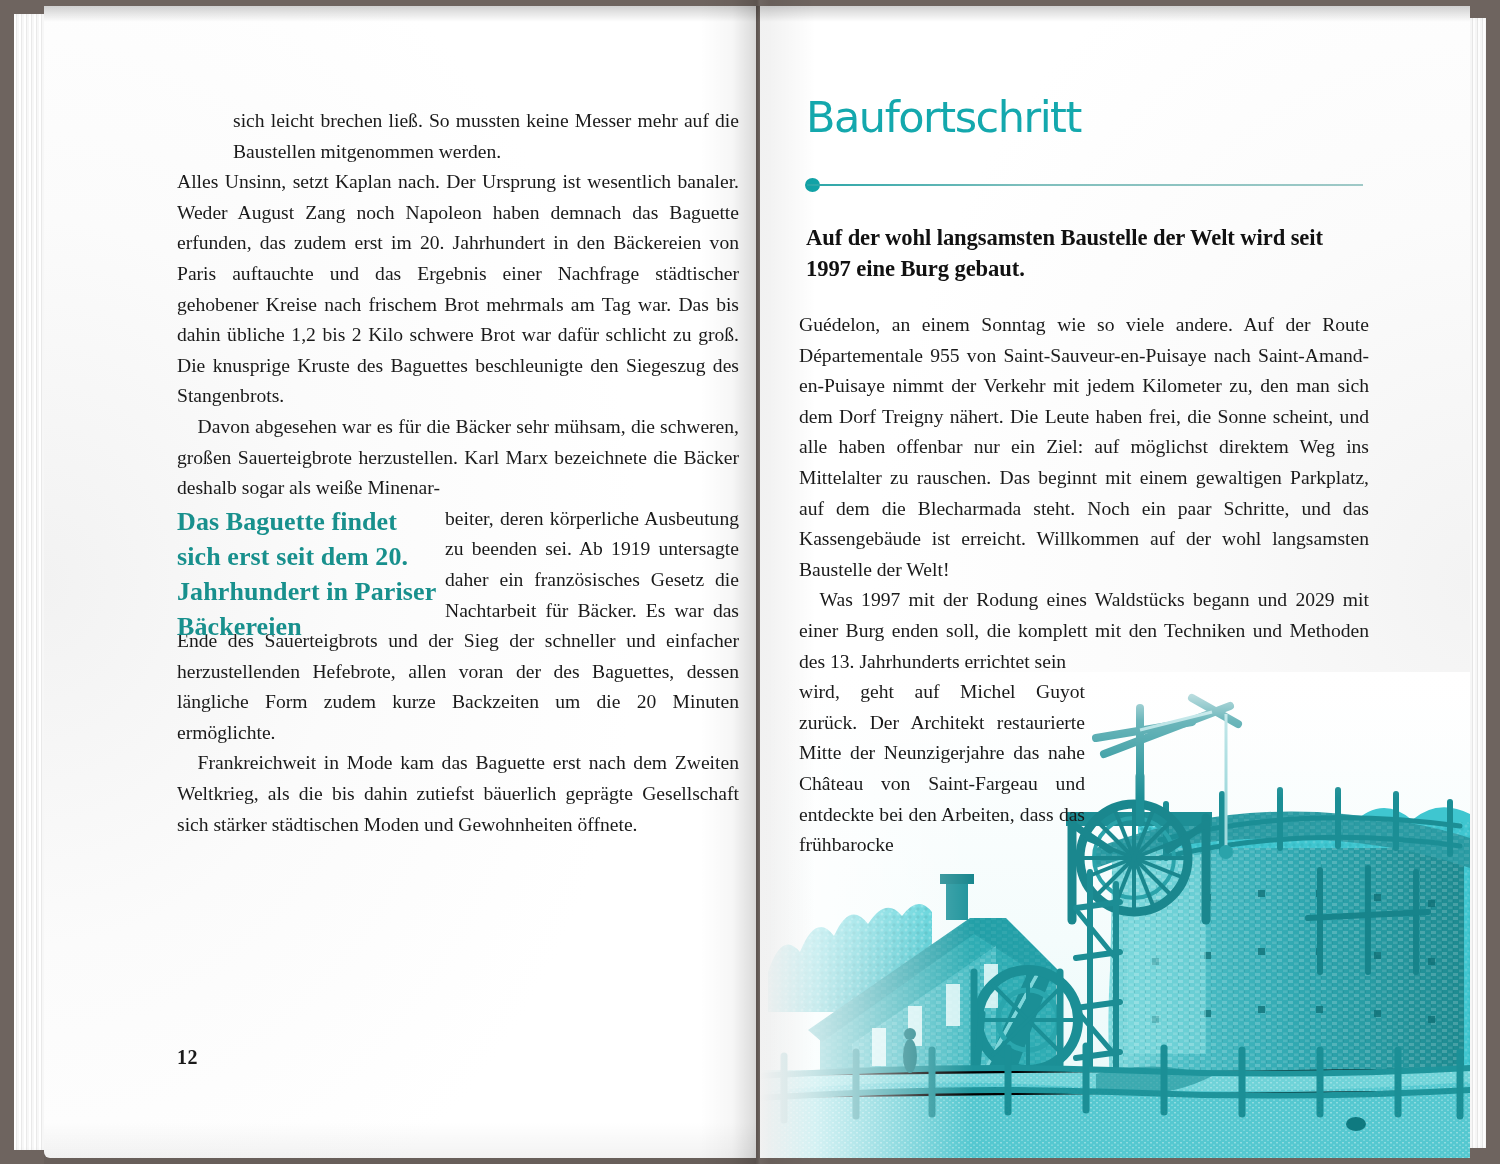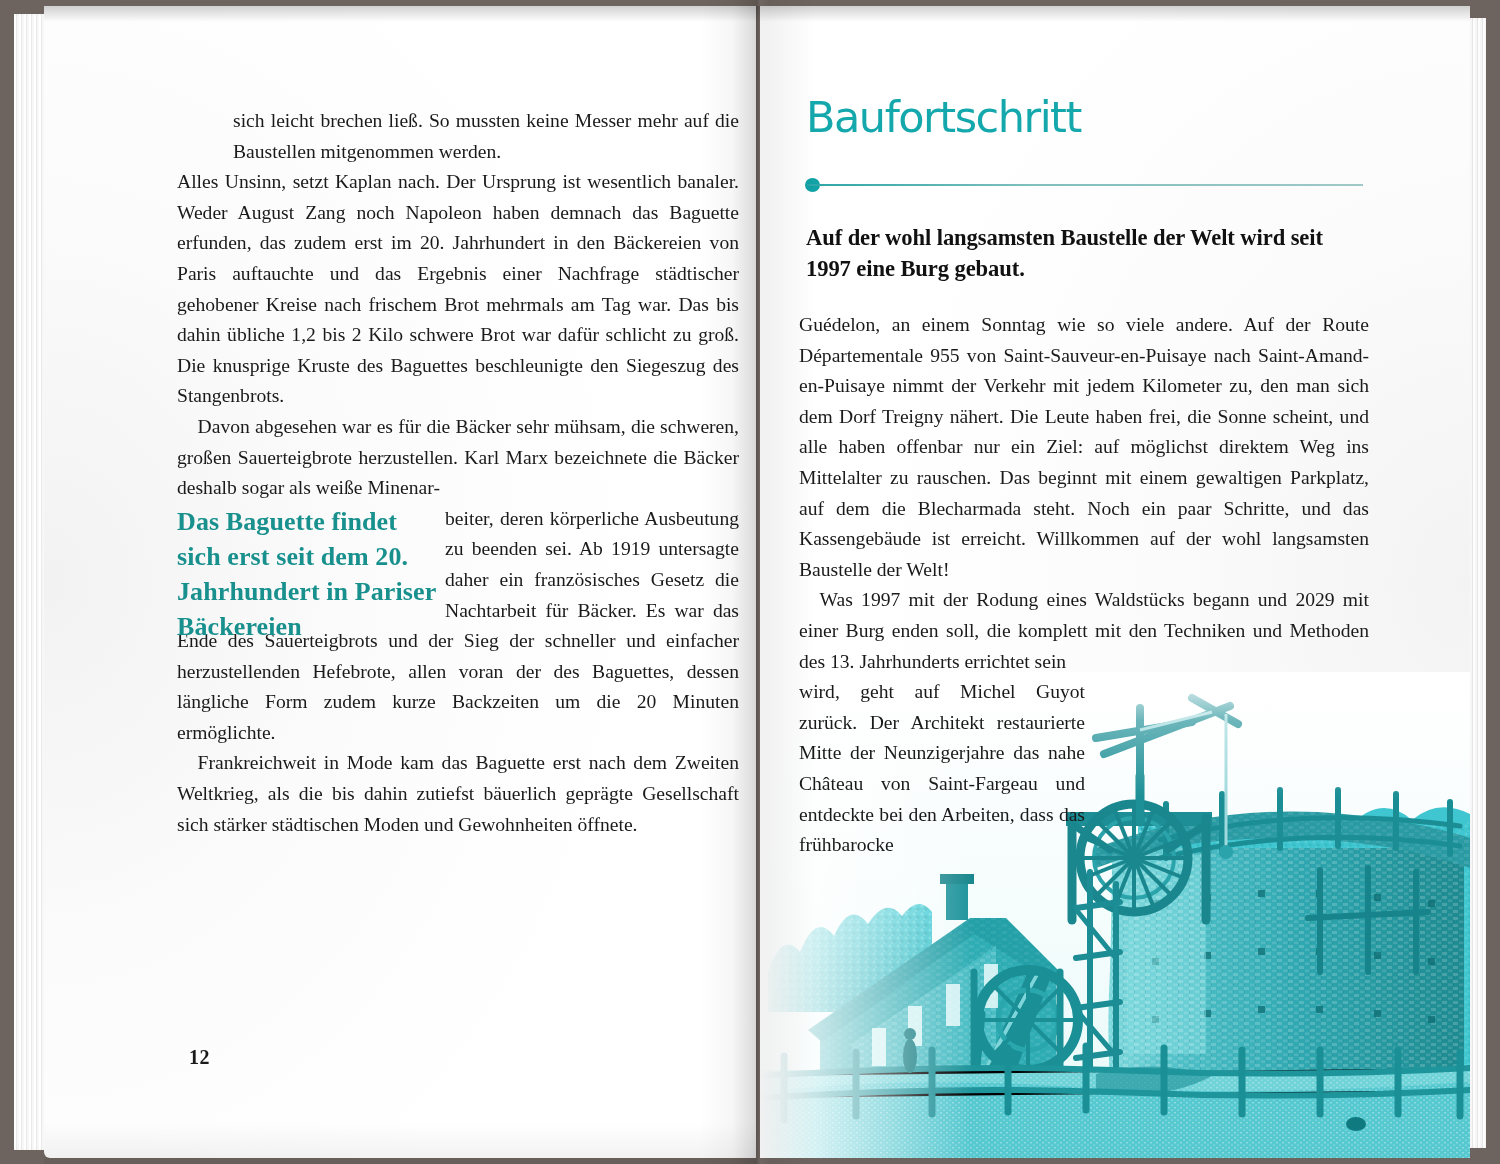--- a/index.html
+++ b/index.html
@@ -93,21 +93,20 @@
     line-height:35px;
     text-align:left;
     letter-spacing:.1px;
   }
   .floatbox{float:left;width:268px;height:122px;}
 
   .pageno{
     position:absolute;left:133px;top:1040px;
     font-family:"Liberation Serif",serif;font-weight:bold;font-size:20px;color:#1a1a1a;
     letter-spacing:.5px;
-    margin-left:12px;
   }
 
   
   #headline{
     position:absolute;left:806px;top:96px;width:560px;
     color:#14a8ad;
     font-family:"DejaVu Sans",sans-serif;
     font-size:43px;
     letter-spacing:-0.5px;
     line-height:1;

